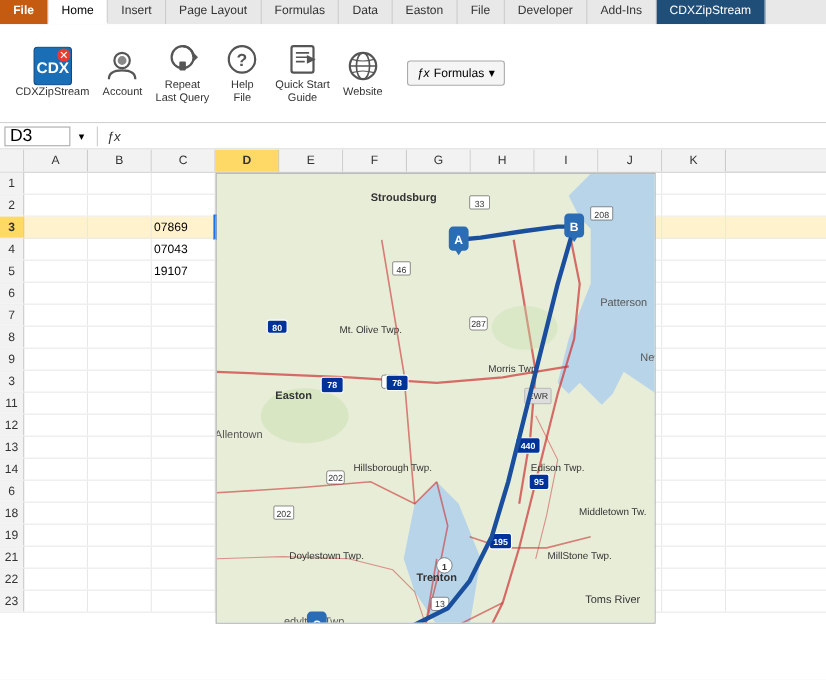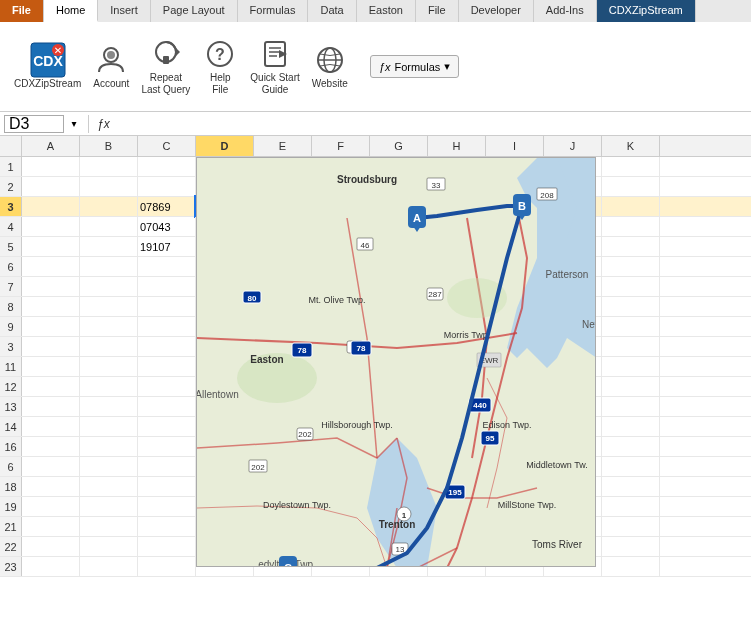--- a/index.html
+++ b/index.html
@@ -653,34 +653,20 @@
           <div class="cell" style="width:58px;"></div>
           <div class="cell" style="width:58px;"></div>
           <div class="cell" style="width:58px;"></div>
           <div class="cell" style="width:58px;"></div>
           <div class="cell" style="width:58px;"></div>
           <div class="cell" style="width:58px;"></div>
           <div class="cell" style="width:58px;"></div>
           <div class="cell" style="width:58px;"></div>
         </div>
         <div class="sheet-row">
-          <div class="row-header">16</div>
-          <div class="cell" style="width:58px;"></div>
-          <div class="cell" style="width:58px;"></div>
-          <div class="cell" style="width:58px;"></div>
-          <div class="cell" style="width:58px;"></div>
-          <div class="cell" style="width:58px;"></div>
-          <div class="cell" style="width:58px;"></div>
-          <div class="cell" style="width:58px;"></div>
-          <div class="cell" style="width:58px;"></div>
-          <div class="cell" style="width:58px;"></div>
-          <div class="cell" style="width:58px;"></div>
-          <div class="cell" style="width:58px;"></div>
-        </div>
-        <div class="sheet-row">
           <div class="row-header">6</div>
           <div class="cell" style="width:58px;"></div>
           <div class="cell" style="width:58px;"></div>
           <div class="cell" style="width:58px;"></div>
           <div class="cell" style="width:58px;"></div>
           <div class="cell" style="width:58px;"></div>
           <div class="cell" style="width:58px;"></div>
           <div class="cell" style="width:58px;"></div>
           <div class="cell" style="width:58px;"></div>
           <div class="cell" style="width:58px;"></div>

